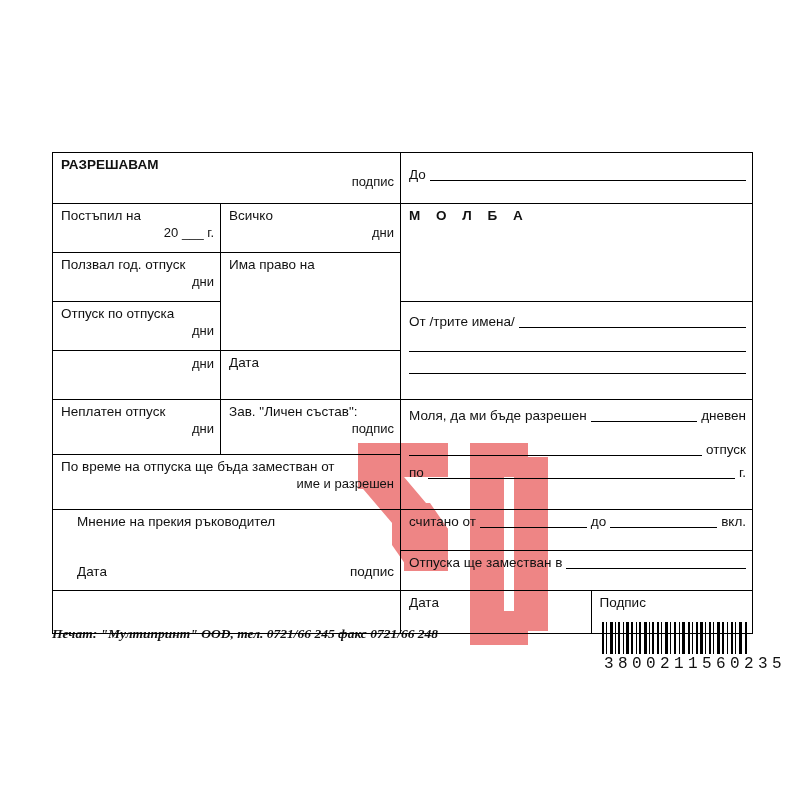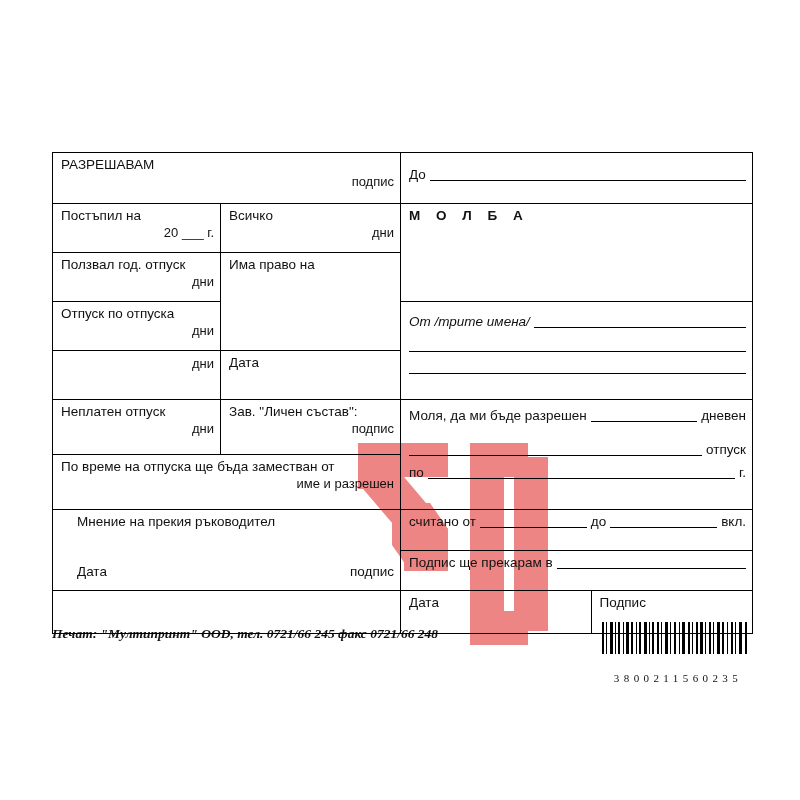--- a/index.html
+++ b/index.html
@@ -41,21 +41,21 @@
   table.form td{
     border:1px solid #000;
     vertical-align:top;
     padding:4px 6px 4px 8px;
     font-size:13.5px;
     line-height:1.15;
     position:relative;
     background:transparent;
   }
   .sub{display:block;text-align:right;font-size:13px;margin-top:2px;}
-  .bold{font-weight:normal;margin-top:44px;}
+  .bold{font-weight:bold;margin-top:44px;}
   .title-molba{
     text-align:left;
     font-weight:bold;
     font-size:19px;
     letter-spacing:6px;
     padding-top:6px;
     padding-bottom:4px;
   }
   .fullline{
     display:block;
@@ -91,24 +91,24 @@
     top:622px;
     width:152px;
     text-align:center;
   }
   .barcode{
     height:32px;
     width:150px;
     display:block;
   }
   .barcode-digits{
-    font-family:Liberation Serif, serif;
-    font-size:11px;
+    font-family:Liberation Mono, monospace;
+    font-size:16px;
     letter-spacing:4.4px;
-    margin-top:18px;
+    margin-top:1px;
     padding-left:4px;
   }
 </style>
 </head>
 <body>
 
 <div id="sheet">
 
   <div class="watermark">
     <svg width="210" height="215" viewBox="0 0 210 215" xmlns="http://www.w3.org/2000/svg">
@@ -169,21 +169,21 @@
           <span>Има право на</span>
         </td>
       </tr>
 
       <tr>
         <td class="h-row">
           <span>Отпуск по отпуска</span>
           <span class="sub">дни</span>
         </td>
         <td rowspan="2">
-          <div class="flexrow" style="margin-top:8px;font-style:italic;">
+          <div class="flexrow" style="margin-top:8px;">
             <span>От /трите имена/</span>
             <span class="grow"></span>
           </div>
           <div class="fullline"></div>
           <div class="fullline"></div>
         </td>
       </tr>
 
       <tr>
         <td class="h-row">
@@ -245,21 +245,21 @@
             <span>до</span>
             <span class="grow"></span>
             <span>вкл.</span>
           </div>
         </td>
       </tr>
 
       <tr>
         <td>
           <div class="flexrow">
-            <span>Подпис ще прекарам в</span>
+            <span>Отпуска ще заместван в</span>
             <span class="grow"></span>
           </div>
         </td>
       </tr>
 
       <tr>
         <td colspan="2" style="height:34px;border-top:1px solid #000;border-right:1px solid #000;"></td>
         <td style="padding:0;">
           <table style="border-collapse:collapse;width:100%;table-layout:fixed;">
             <tbody>

